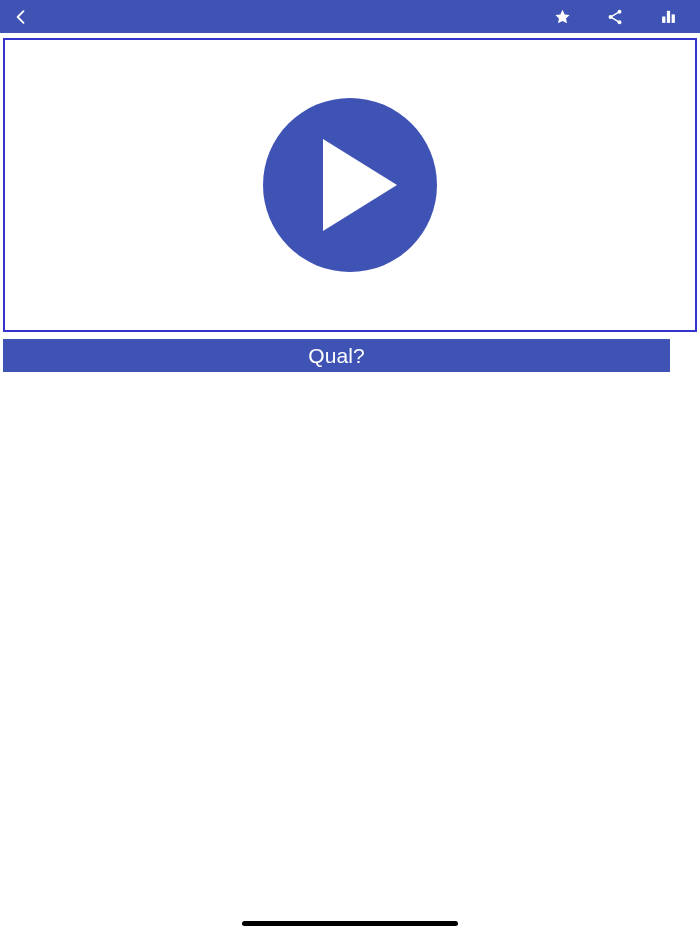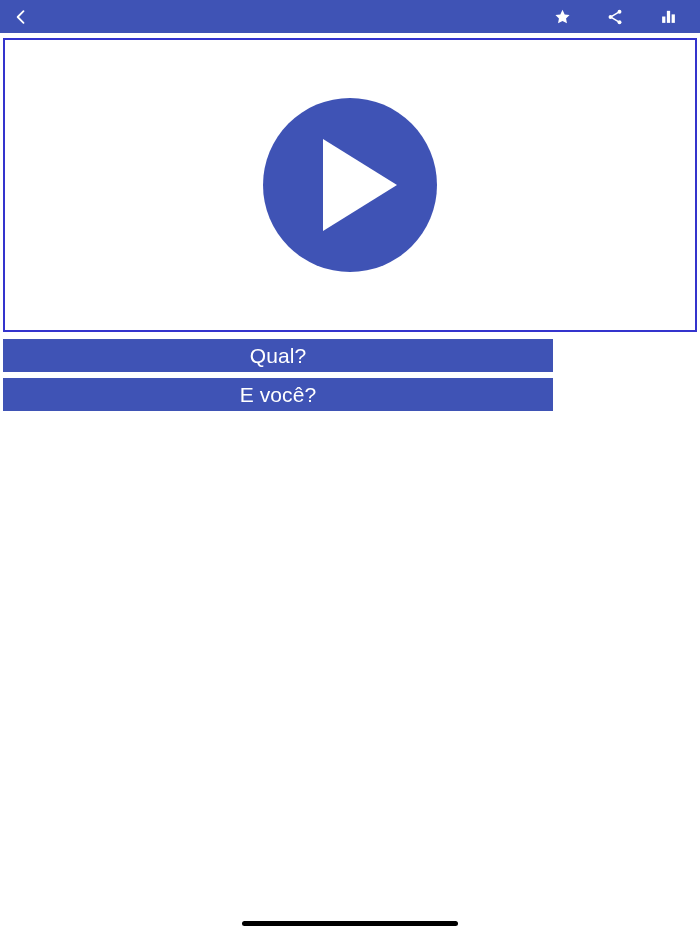--- a/index.html
+++ b/index.html
@@ -88,21 +88,21 @@
   }
 
   
   .answer-list {
     position: absolute;
     left: 3px;
     top: 339px;
     width: 694px;
   }
   .answer-btn {
-    width: 550px;
+    width: 667px;
     height: 33px;
     background: #3f53b5;
     color: #ffffff;
     display: flex;
     align-items: center;
     justify-content: center;
     font-size: 21px;
     line-height: 1;
     letter-spacing: 0.1px;
     margin-bottom: 6px;
@@ -174,18 +174,15 @@
 <div class="video-panel">
   <div class="play-button">
     <div class="play-triangle"></div>
   </div>
 </div>
 
 <div class="answer-list">
   <div class="answer-btn">
     <span>Qual?</span>
   </div>
-  <div class="answer-btn">
-    <span>E você?</span>
-  </div>
 </div>
 
 <div class="home-indicator"></div>
 
 </body></html>

